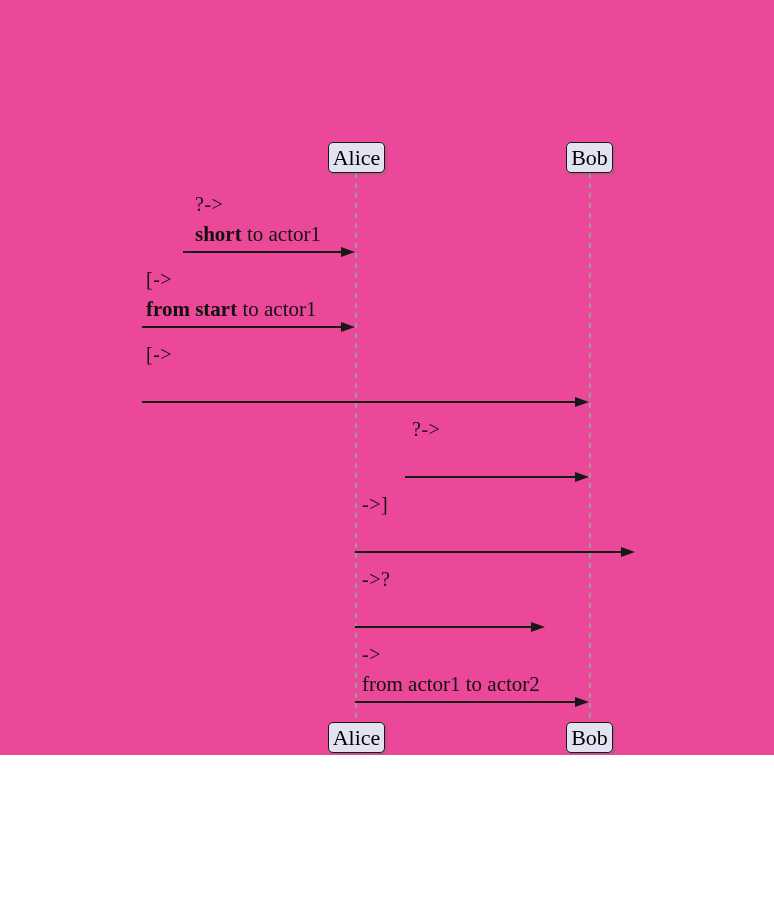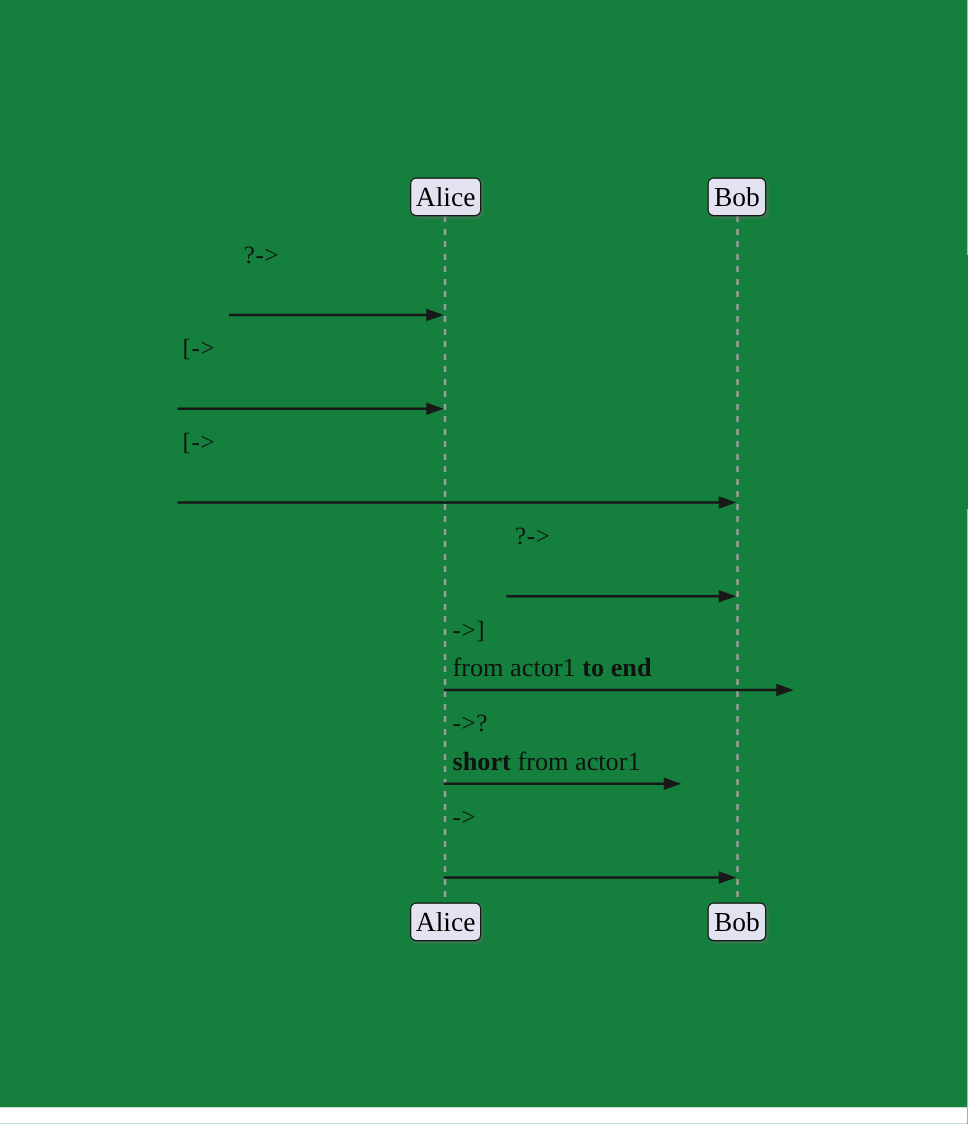--- a/index.html
+++ b/index.html
@@ -1,18 +1,18 @@
 <!DOCTYPE html>
 <html><head>
 <meta charset="utf-8">
 <style>
   * { margin:0; padding:0; box-sizing:border-box; }
   html,body { background:#ffffff; }
   .canvas {
-    position:relative; width:774px; height:886px; background:#15803d;
+    position:relative; width:774px; height:755px; background:#ec4899;
     font-family:"Liberation Serif","DejaVu Serif",serif; color:#111111; overflow:hidden;
   }
   .lifeline {
     position:absolute; width:2px; top:173px; height:549px;
     background:repeating-linear-gradient(to bottom,#9b9b9b 0 5px,transparent 5px 10px);
   }
   .actor {
     position:absolute; height:31px; background:#E2E2F0;
     border:1.5px solid #181818; border-radius:5px;
     display:flex; align-items:center; justify-content:center;
@@ -40,58 +40,59 @@
 
   <div class="actor" style="left:328px; top:142px; width:57px;">
     <span>Alice</span>
   </div>
   <div class="actor" style="left:566px; top:142px; width:47px;">
     <span>Bob</span>
   </div>
 
   <div class="msg-text" style="left:195px; top:189px;">
     <div class="op">?-&gt;</div>
+    <div class="lbl"><span></span><b>short</b><span> to actor1</span></div>
   </div>
   <div class="aline" style="left:183px; top:251px; width:168px;"></div>
   <div class="ahead" style="left:341px; top:247px;"></div>
 
   <div class="msg-text" style="left:146px; top:264px;">
     <div class="op">[-&gt;</div>
+    <div class="lbl"><span></span><b>from start</b><span> to actor1</span></div>
   </div>
   <div class="aline" style="left:142px; top:326px; width:209px;"></div>
   <div class="ahead" style="left:341px; top:322px;"></div>
 
   <div class="msg-text" style="left:146px; top:339px;">
     <div class="op">[-&gt;</div>
   </div>
   <div class="aline" style="left:142px; top:401px; width:443px;"></div>
   <div class="ahead" style="left:575px; top:397px;"></div>
 
   <div class="msg-text" style="left:412px; top:414px;">
     <div class="op">?-&gt;</div>
   </div>
   <div class="aline" style="left:405px; top:476px; width:180px;"></div>
   <div class="ahead" style="left:575px; top:472px;"></div>
 
   <div class="msg-text" style="left:362px; top:489px;">
     <div class="op">-&gt;]</div>
-    <div class="lbl"><span>from actor1 </span><b>to end</b><span></span></div>
   </div>
   <div class="aline" style="left:355px; top:551px; width:276px;"></div>
   <div class="ahead" style="left:621px; top:547px;"></div>
 
   <div class="msg-text" style="left:362px; top:564px;">
     <div class="op">-&gt;?</div>
-    <div class="lbl"><span></span><b>short</b><span> from actor1</span></div>
   </div>
   <div class="aline" style="left:355px; top:626px; width:186px;"></div>
   <div class="ahead" style="left:531px; top:622px;"></div>
 
   <div class="msg-text" style="left:362px; top:639px;">
     <div class="op">-&gt;</div>
+    <div class="lbl"><span>from actor1 to actor2</span><b></b><span></span></div>
   </div>
   <div class="aline" style="left:355px; top:701px; width:230px;"></div>
   <div class="ahead" style="left:575px; top:697px;"></div>
 
   <div class="actor" style="left:328px; top:722px; width:57px;">
     <span>Alice</span>
   </div>
   <div class="actor" style="left:566px; top:722px; width:47px;">
     <span>Bob</span>
   </div>

